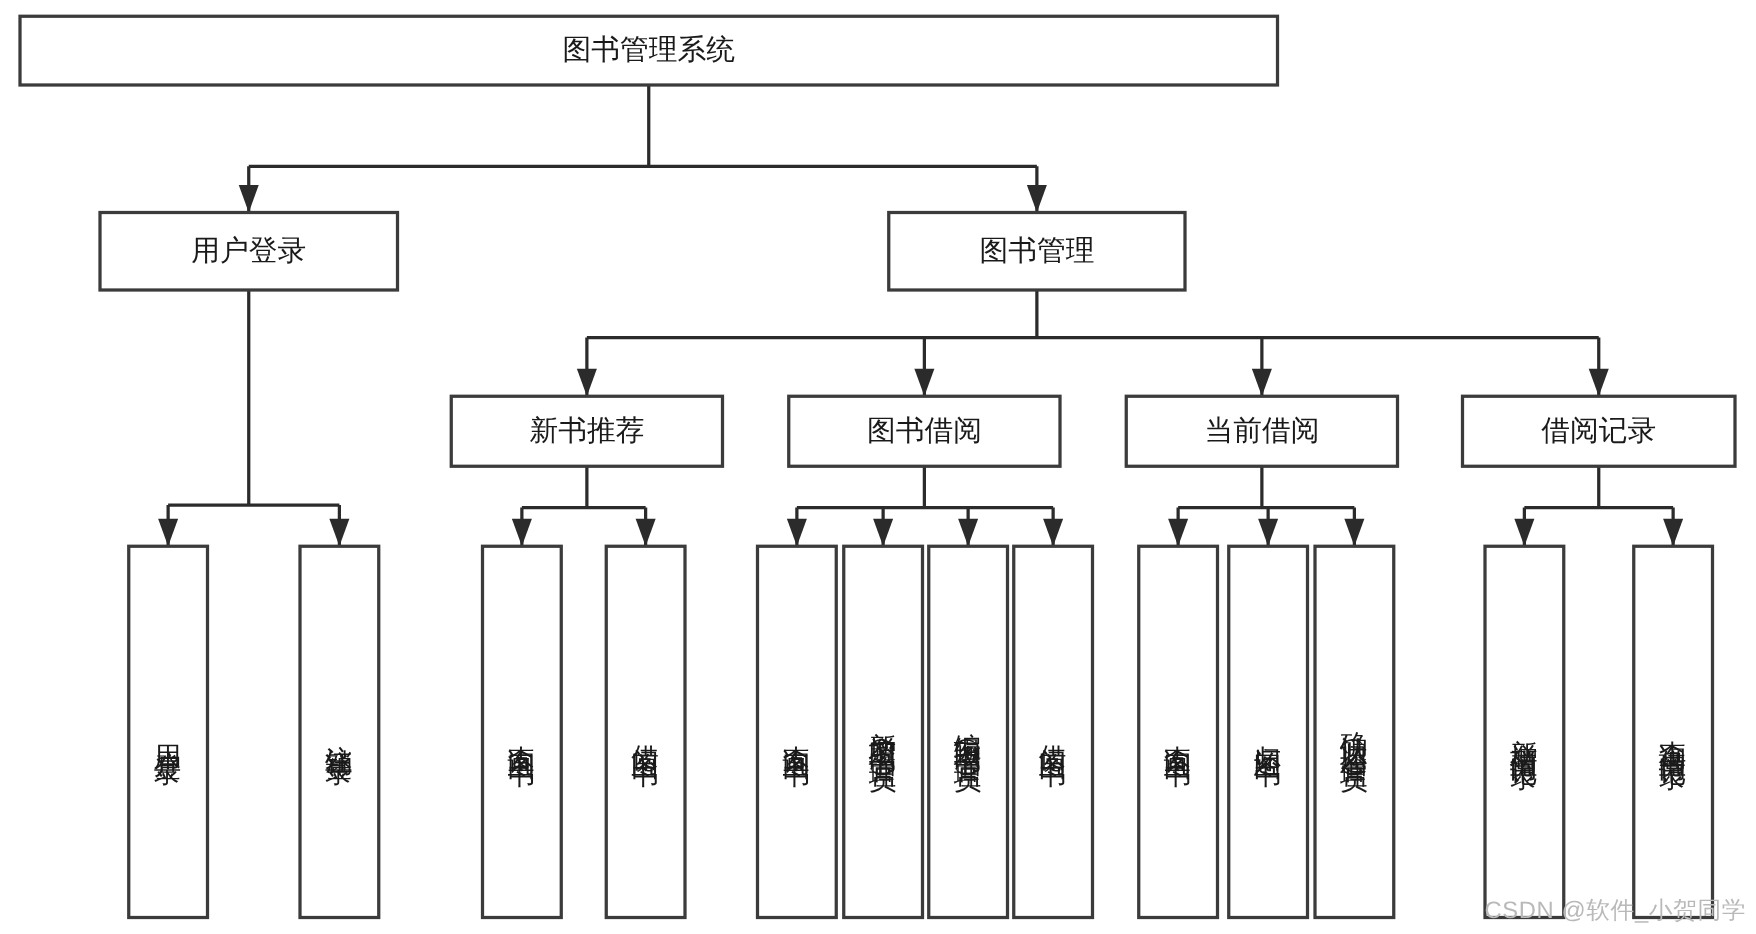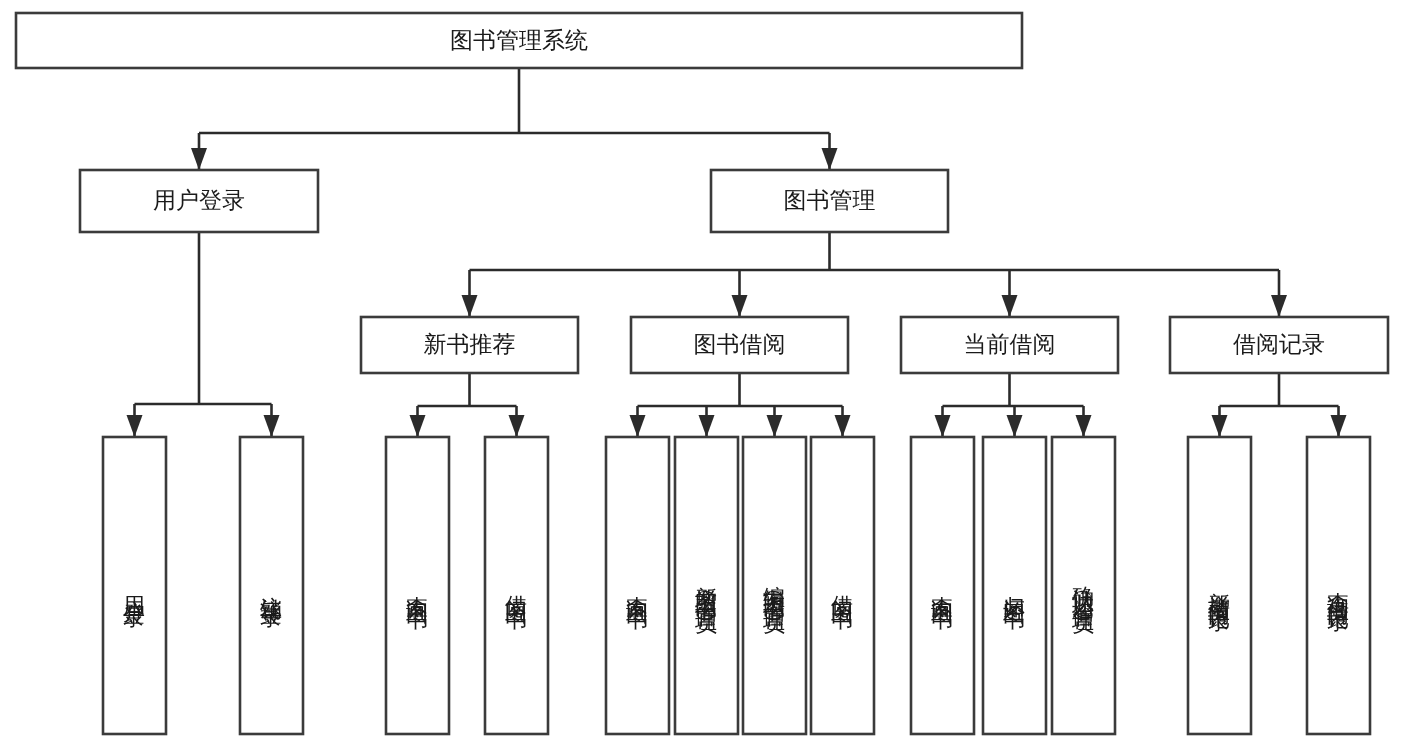--- a/index.html
+++ b/index.html
@@ -207,13 +207,14 @@
         <span class="leaf-label-v">确认归还（管理员）</span>
       </div>
       <div class="leaf-label-wrap" style="left: 1188px; top: 437px; width: 63px; height: 297px;">
         <span class="leaf-label-v">新增借阅记录</span>
       </div>
       <div class="leaf-label-wrap" style="left: 1307px; top: 437px; width: 63px; height: 297px;">
         <span class="leaf-label-v">查询借阅记录</span>
       </div>
     </div>
 
+  <div class="watermark">CSDN @软件_小贺同学</div>
 </div>
 
 </body></html>

